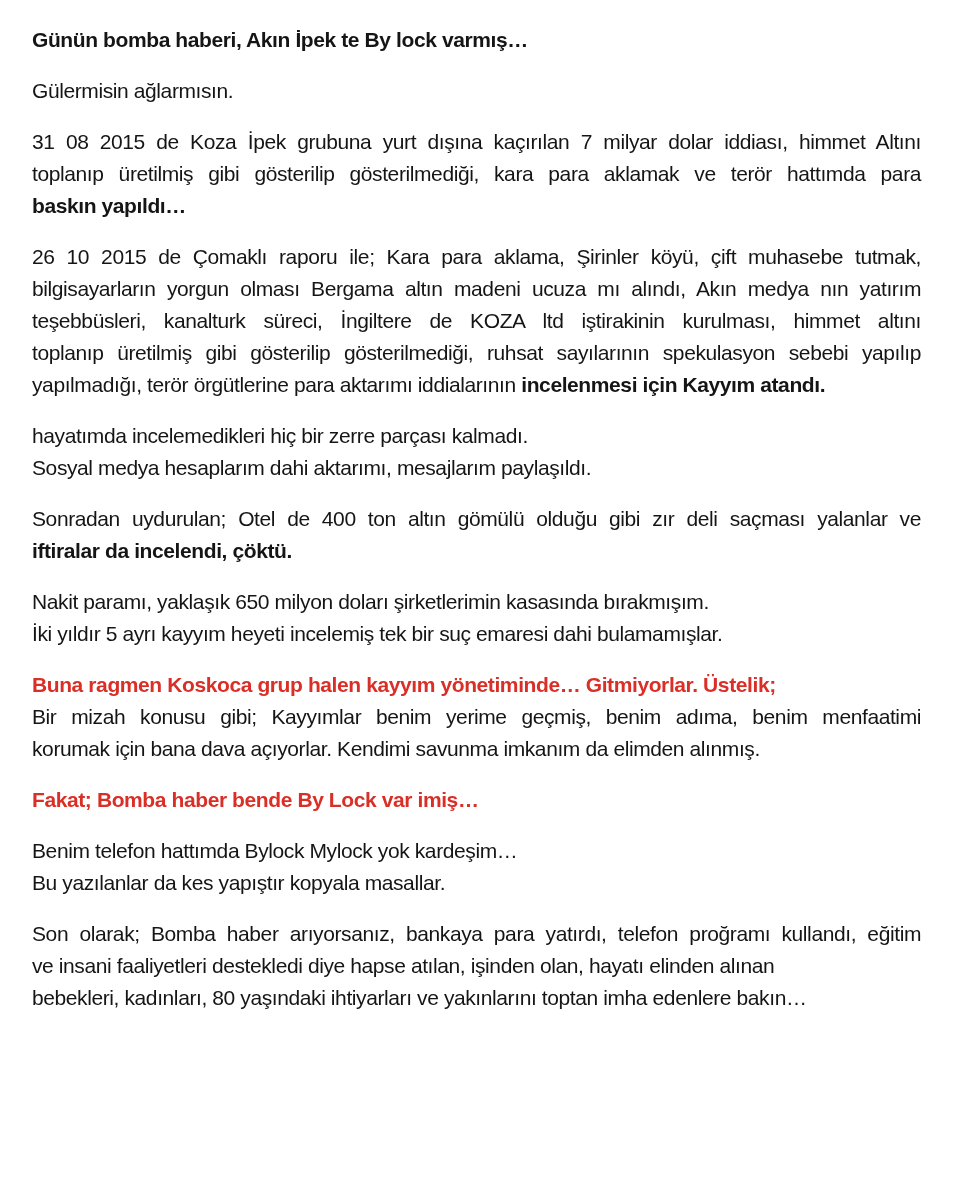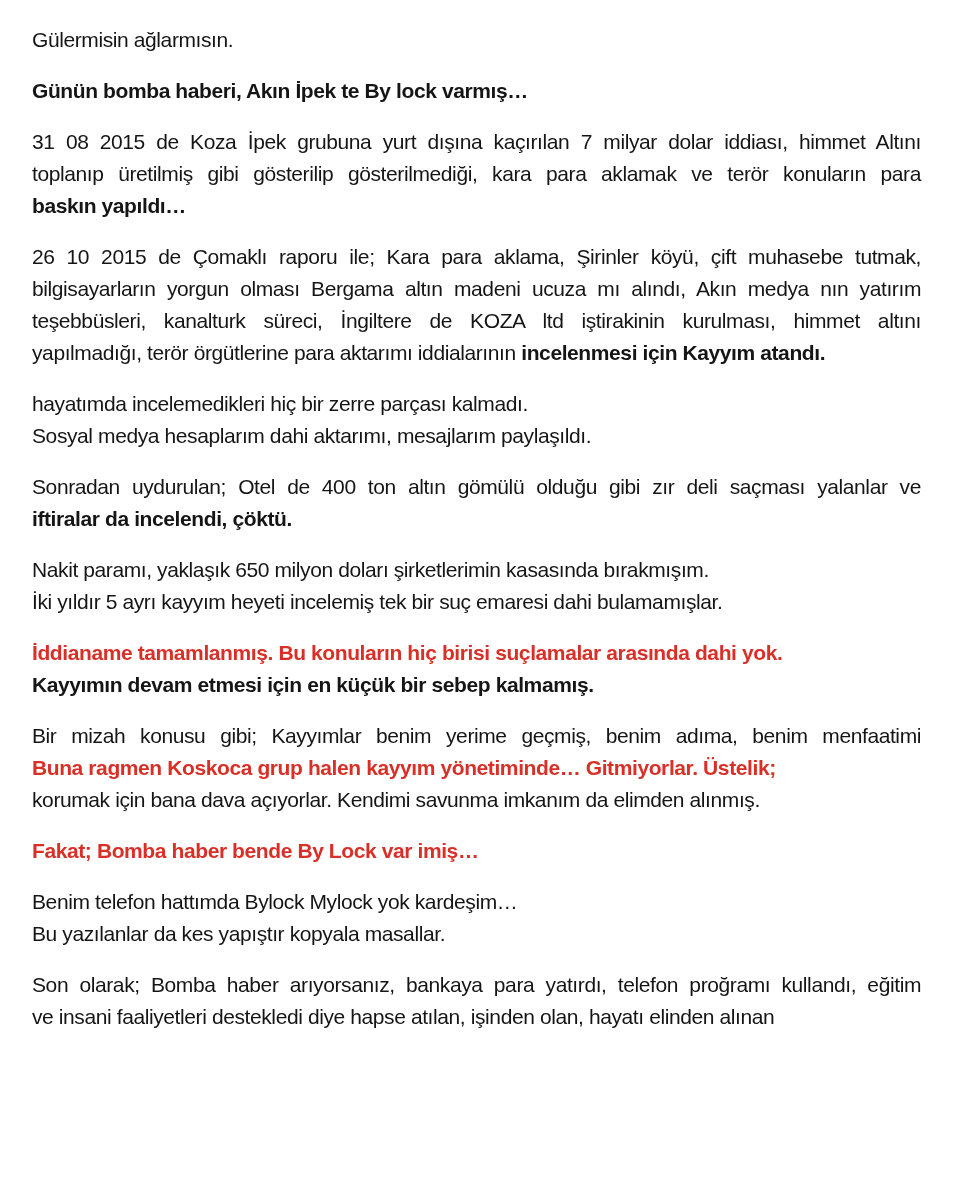--- a/index.html
+++ b/index.html
@@ -35,62 +35,60 @@
   .seg.b { font-weight: bold; }
   .seg.r { color: var(--red, #da2f27); }
   .seg.u { text-decoration-thickness: 2px; text-underline-offset: 3px; }
 </style>
 </head>
 <body style="background: rgb(255, 255, 255); color: rgb(21, 21, 21);">
 
 <div class="page">
   <div id="doc">
       <div class="para">
+        <div class="line"><span class="seg b">Günün bomba haberi, Akın İpek te By lock varmış…</span></div>
+      </div>
+      <div class="para">
         <div class="line"><span class="seg">Gülermisin ağlarmısın.</span></div>
       </div>
       <div class="para">
-        <div class="line"><span class="seg b">Günün bomba haberi, Akın İpek te By lock varmış…</span></div>
-      </div>
-      <div class="para">
         <div class="line j"><span class="seg">31 08 2015 de Koza İpek grubuna yurt dışına kaçırılan 7 milyar dolar iddiası, himmet Altını</span></div>
-        <div class="line j"><span class="seg">toplanıp üretilmiş gibi gösterilip gösterilmediği,</span><span class="seg u">&nbsp;</span><span class="seg">kara para aklamak ve terör konuların para</span></div>
+        <div class="line j"><span class="seg">toplanıp üretilmiş gibi gösterilip gösterilmediği,</span><span class="seg u">&nbsp;</span><span class="seg">kara para aklamak ve terör hattımda para</span></div>
         <div class="line"><span class="seg b">baskın yapıldı…</span></div>
       </div>
       <div class="para">
         <div class="line j"><span class="seg">26 10 2015 de Çomaklı raporu ile; Kara para aklama, Şirinler köyü, çift muhasebe tutmak,</span></div>
         <div class="line j"><span class="seg">bilgisayarların yorgun olması Bergama altın madeni ucuza mı alındı, Akın medya nın yatırım</span></div>
         <div class="line j"><span class="seg">teşebbüsleri, kanalturk süreci, İngiltere de KOZA ltd iştirakinin kurulması, himmet altını</span></div>
+        <div class="line j"><span class="seg">toplanıp üretilmiş gibi gösterilip gösterilmediği, ruhsat sayılarının spekulasyon sebebi yapılıp</span></div>
         <div class="line"><span class="seg">yapılmadığı, terör örgütlerine para aktarımı iddialarının </span><span class="seg b">incelenmesi için Kayyım atandı.</span></div>
       </div>
       <div class="para">
         <div class="line"><span class="seg">hayatımda incelemedikleri hiç bir zerre parçası kalmadı.</span></div>
         <div class="line"><span class="seg">Sosyal medya hesaplarım dahi aktarımı, mesajlarım paylaşıldı.</span></div>
       </div>
       <div class="para">
         <div class="line j"><span class="seg">Sonradan uydurulan; Otel de 400 ton altın gömülü olduğu gibi zır deli saçması yalanlar ve</span></div>
         <div class="line"><span class="seg b">iftiralar da incelendi, çöktü.</span></div>
       </div>
       <div class="para">
         <div class="line"><span class="seg">Nakit paramı, yaklaşık 650 milyon doları şirketlerimin kasasında bırakmışım.</span></div>
         <div class="line"><span class="seg">İki yıldır 5 ayrı kayyım heyeti incelemiş tek bir suç emaresi dahi bulamamışlar.</span></div>
       </div>
       <div class="para">
-        <div class="line"><span class="seg b r">İddianame tamamlanmış. Bu konuların hiç birisi suçlamalar arasında dahi yok.</span></div>
-        <div class="line"><span class="seg b">Kayyımın devam etmesi için en küçük bir sebep kalmamış.</span></div>
-      </div>
-      <div class="para">
+        <div class="line"><span class="seg b r">Buna ragmen Koskoca grup halen kayyım yönetiminde… Gitmiyorlar. Üstelik;</span></div>
         <div class="line j"><span class="seg">Bir mizah konusu gibi; Kayyımlar benim yerime geçmiş, benim adıma, benim menfaatimi</span></div>
-        <div class="line"><span class="seg b r">Buna ragmen Koskoca grup halen kayyım yönetiminde… Gitmiyorlar. Üstelik;</span></div>
         <div class="line"><span class="seg">korumak için bana dava açıyorlar. Kendimi savunma imkanım da elimden alınmış.</span></div>
       </div>
       <div class="para">
         <div class="line"><span class="seg b r u">Fakat; Bomba haber bende By Lock var imiş…</span></div>
       </div>
       <div class="para">
         <div class="line"><span class="seg">Benim telefon hattımda Bylock Mylock yok kardeşim…</span></div>
         <div class="line"><span class="seg">Bu yazılanlar da kes yapıştır kopyala masallar.</span></div>
       </div>
       <div class="para">
         <div class="line j"><span class="seg u">Son olarak;</span><span class="seg"> Bomba haber arıyorsanız, bankaya para yatırdı, telefon proğramı kullandı, eğitim</span></div>
         <div class="line"><span class="seg">ve insani faaliyetleri destekledi diye hapse atılan, işinden olan, hayatı elinden alınan</span></div>
+        <div class="line"><span class="seg">bebekleri, kadınları, 80 yaşındaki ihtiyarları ve yakınlarını toptan imha edenlere bakın…</span></div>
       </div>
     </div>
 </div>
 
 </body></html>

